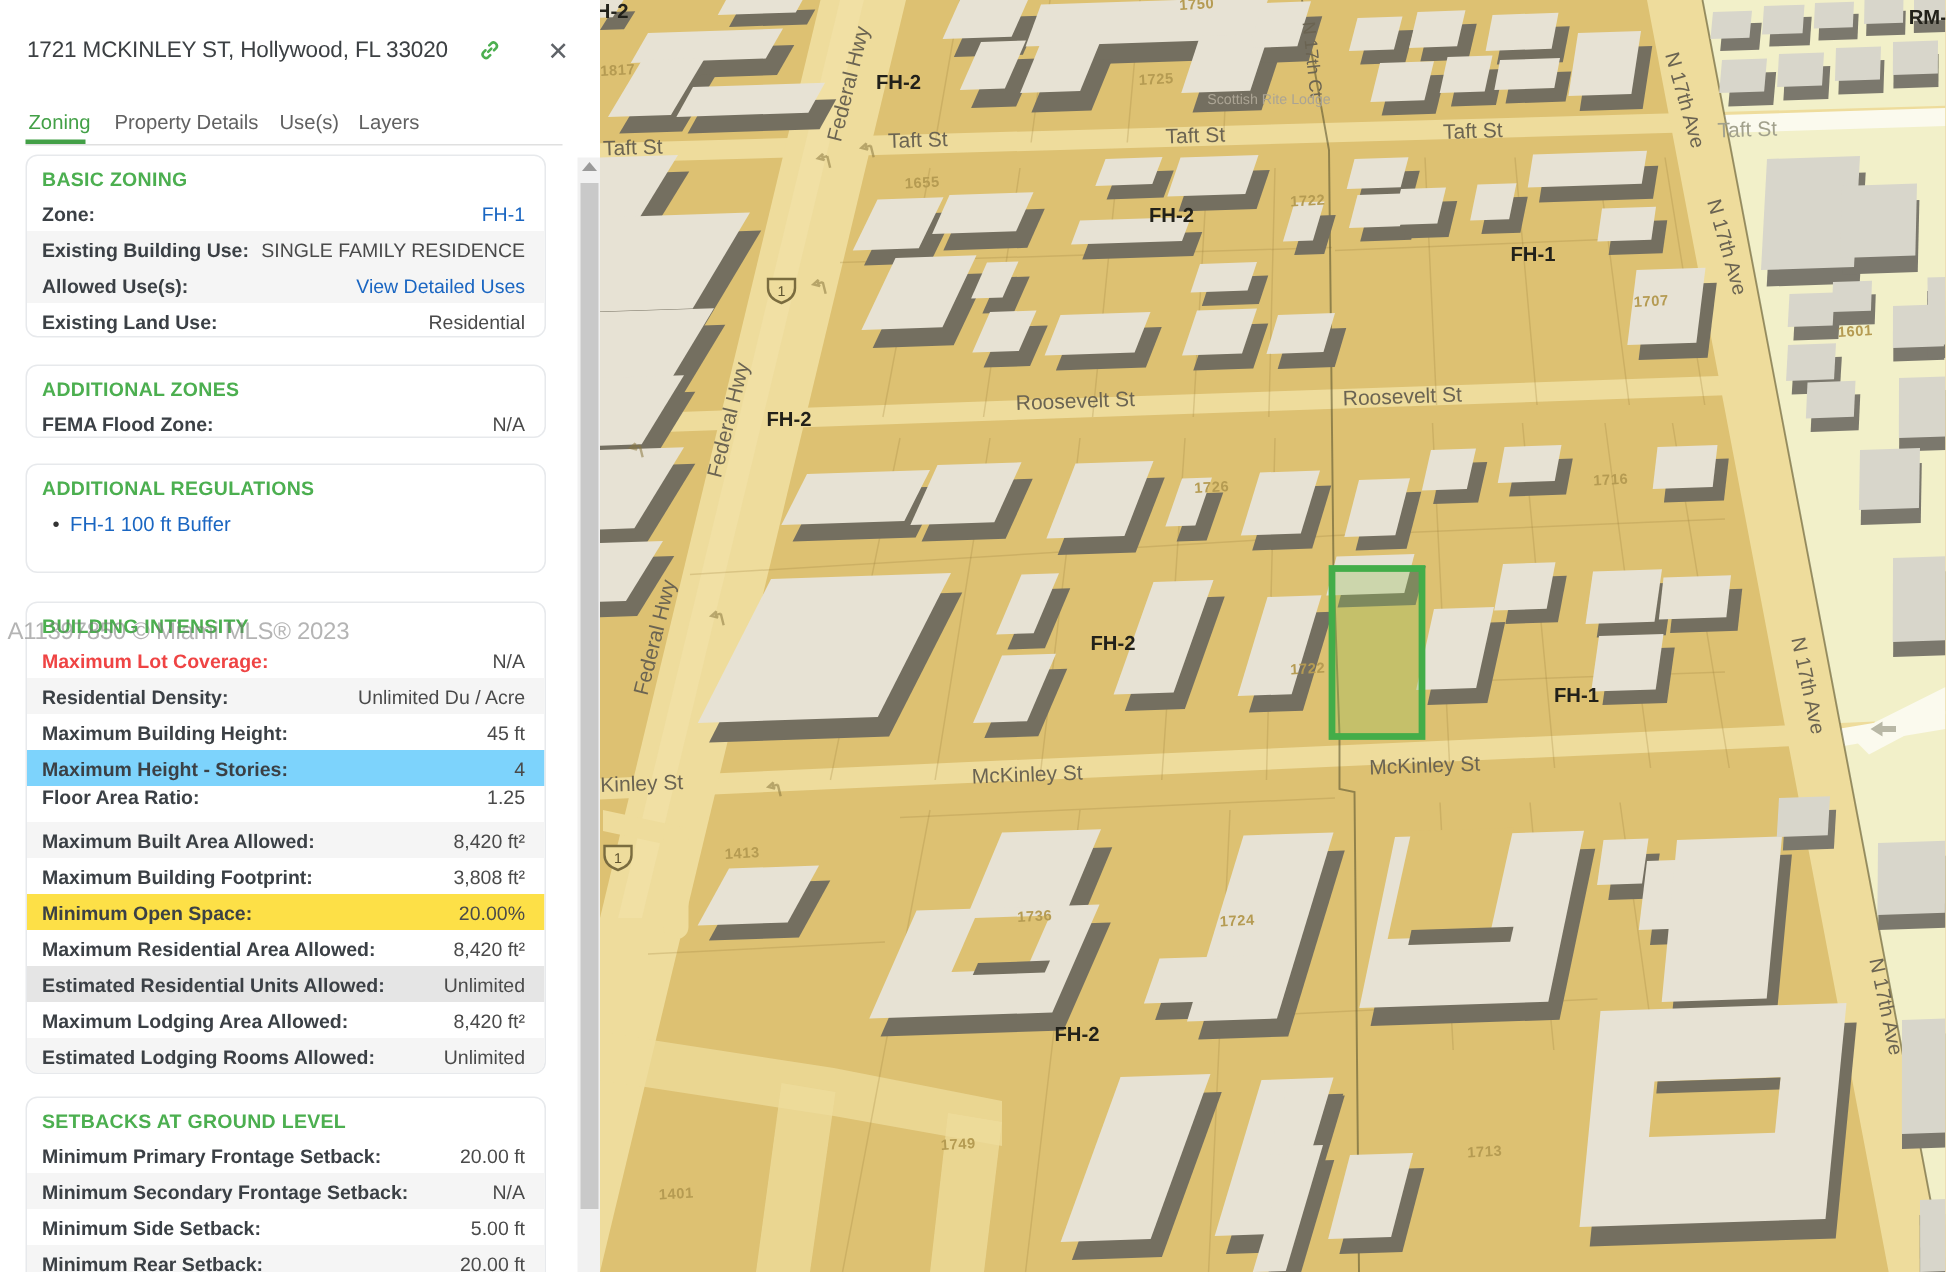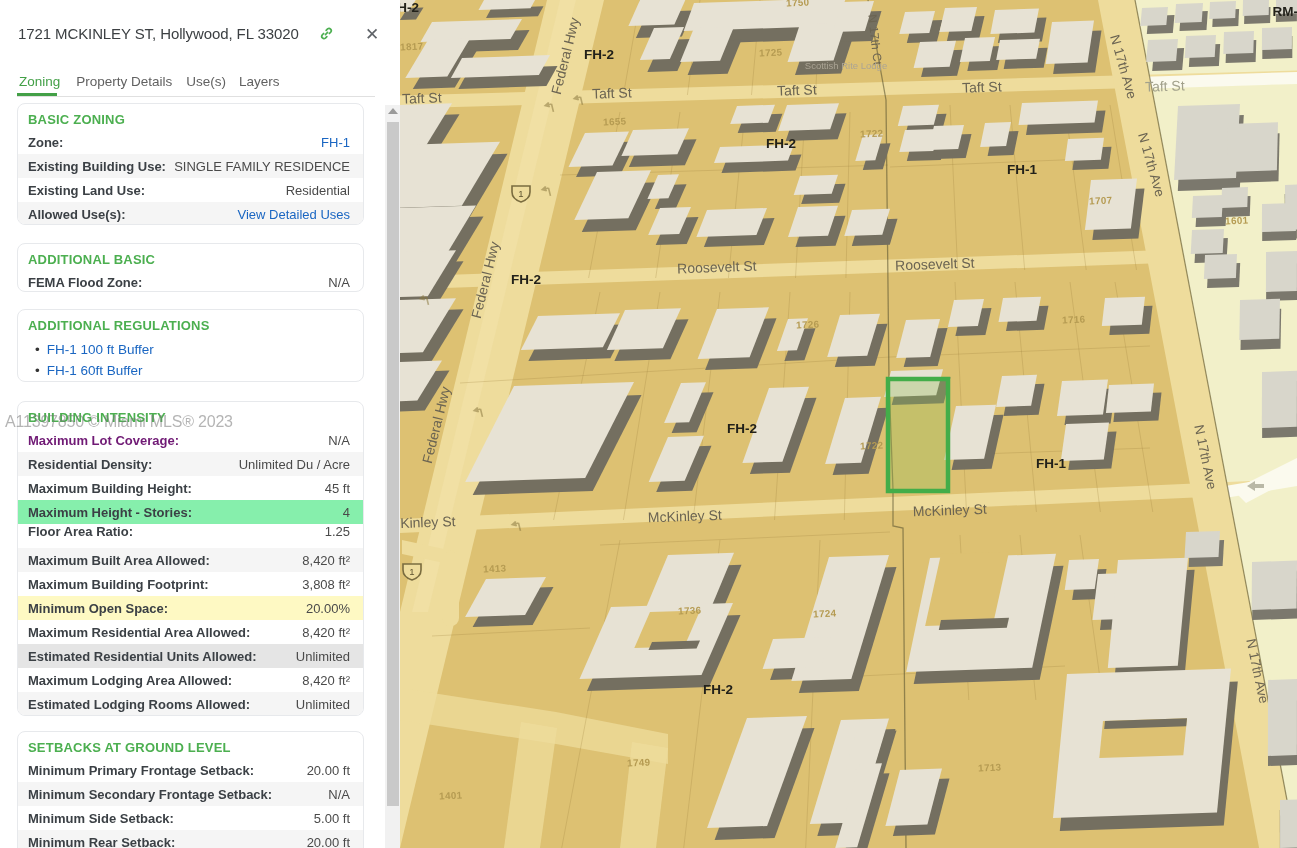--- a/index.html
+++ b/index.html
@@ -353,74 +353,73 @@
     <div style="position:absolute;left:17px;top:103px;width:347px;height:122px;border:1px solid #e7e9ec;border-radius:8px;background:#fff;overflow:hidden;font-size:13px;">
       <div style="color:#4caf50;font-weight:bold;font-size:13px;padding:8px 10px 3px 10px;letter-spacing:.2px;">BASIC ZONING</div>
       <div style="display:flex;justify-content:space-between;align-items:center;height:24px;padding:0 13px 0 10px;">
         <span style="font-weight:bold;color:#3b4045;">Zone:</span>
         <span style="color:#1a66c2;">FH-1</span>
       </div>
       <div style="display:flex;justify-content:space-between;align-items:center;height:24px;background:#f5f5f5;padding:0 13px 0 10px;">
         <span style="font-weight:bold;color:#3b4045;">Existing Building Use:</span>
         <span style="color:#4a4a4a;">SINGLE FAMILY RESIDENCE</span>
       </div>
+      <div style="display:flex;justify-content:space-between;align-items:center;height:24px;background:#f5f5f5;padding:0 13px 0 10px;">
+        <span style="font-weight:bold;color:#3b4045;">Allowed Use(s):</span>
+        <span style="color:#1a66c2;">View Detailed Uses</span>
+      </div>
       <div style="display:flex;justify-content:space-between;align-items:center;height:24px;padding:0 13px 0 10px;">
         <span style="font-weight:bold;color:#3b4045;">Existing Land Use:</span>
         <span style="color:#4a4a4a;">Residential</span>
       </div>
-      <div style="display:flex;justify-content:space-between;align-items:center;height:24px;background:#f5f5f5;padding:0 13px 0 10px;">
-        <span style="font-weight:bold;color:#3b4045;">Allowed Use(s):</span>
-        <span style="color:#1a66c2;">View Detailed Uses</span>
-      </div>
     </div>
     <div style="position:absolute;left:17px;top:243px;width:347px;height:49px;border:1px solid #e7e9ec;border-radius:8px;background:#fff;overflow:hidden;font-size:13px;">
-      <div style="color:#4caf50;font-weight:bold;font-size:13px;padding:8px 10px 3px 10px;letter-spacing:.2px;">ADDITIONAL BASIC</div>
+      <div style="color:#4caf50;font-weight:bold;font-size:13px;padding:8px 10px 3px 10px;letter-spacing:.2px;">ADDITIONAL ZONES</div>
       <div style="display:flex;justify-content:space-between;align-items:center;height:24px;padding:0 13px 0 10px;">
         <span style="font-weight:bold;color:#3b4045;">FEMA Flood Zone:</span>
         <span style="color:#4a4a4a;">N/A</span>
       </div>
     </div>
     <div style="position:absolute;left:17px;top:309px;width:347px;height:73px;border:1px solid #e7e9ec;border-radius:8px;background:#fff;overflow:hidden;font-size:13px;">
       <div style="color:#4caf50;font-weight:bold;font-size:13px;padding:8px 10px 3px 10px;letter-spacing:.2px;">ADDITIONAL REGULATIONS</div>
       <div style="padding:6px 0 0 17px;color:#1a66c2;font-size:13.5px;">
         <div style="height:21px;"><span style="color:#333;margin-right:7px;">•</span>FH-1 100 ft Buffer</div>
-        <div style="height:21px;"><span style="color:#333;margin-right:7px;">•</span>FH-1 60ft Buffer</div>
       </div>
     </div>
     <div style="position:absolute;left:17px;top:401px;width:347px;height:315px;border:1px solid #e7e9ec;border-radius:8px;background:#fff;overflow:hidden;font-size:13px;">
       <div style="color:#4caf50;font-weight:bold;font-size:13px;padding:8px 10px 3px 10px;letter-spacing:.2px;">BUILDING INTENSITY</div>
       <div style="display:flex;justify-content:space-between;align-items:center;height:24px;padding:0 13px 0 10px;">
-        <span style="font-weight:bold;color:#701a75;">Maximum Lot Coverage:</span>
+        <span style="font-weight:bold;color:#ef4444;">Maximum Lot Coverage:</span>
         <span style="color:#4a4a4a;">N/A</span>
       </div>
       <div style="display:flex;justify-content:space-between;align-items:center;height:24px;background:#f5f5f5;padding:0 13px 0 10px;">
         <span style="font-weight:bold;color:#3b4045;">Residential Density:</span>
         <span style="color:#4a4a4a;">Unlimited Du / Acre</span>
       </div>
       <div style="display:flex;justify-content:space-between;align-items:center;height:24px;padding:0 13px 0 10px;">
         <span style="font-weight:bold;color:#3b4045;">Maximum Building Height:</span>
         <span style="color:#4a4a4a;">45 ft</span>
       </div>
-      <div style="display:flex;justify-content:space-between;align-items:center;height:24px;background:#86efac;padding:0 13px 0 10px;">
+      <div style="display:flex;justify-content:space-between;align-items:center;height:24px;background:#7dd3fc;padding:0 13px 0 10px;">
         <span style="font-weight:bold;color:#3b4045;">Maximum Height - Stories:</span>
         <span style="color:#4a4a4a;">4</span>
       </div>
       <div style="display:flex;justify-content:space-between;align-items:flex-start;height:24px;padding:0 13px 0 10px;">
         <span style="font-weight:bold;color:#3b4045;">Floor Area Ratio:</span>
         <span style="color:#4a4a4a;">1.25</span>
       </div>
       <div style="display:flex;justify-content:space-between;align-items:center;height:24px;background:#f5f5f5;padding:0 13px 0 10px;">
         <span style="font-weight:bold;color:#3b4045;">Maximum Built Area Allowed:</span>
         <span style="color:#4a4a4a;">8,420 ft²</span>
       </div>
       <div style="display:flex;justify-content:space-between;align-items:center;height:24px;padding:0 13px 0 10px;">
         <span style="font-weight:bold;color:#3b4045;">Maximum Building Footprint:</span>
         <span style="color:#4a4a4a;">3,808 ft²</span>
       </div>
-      <div style="display:flex;justify-content:space-between;align-items:center;height:24px;background:#fef9c3;padding:0 13px 0 10px;">
+      <div style="display:flex;justify-content:space-between;align-items:center;height:24px;background:#fde047;padding:0 13px 0 10px;">
         <span style="font-weight:bold;color:#3b4045;">Minimum Open Space:</span>
         <span style="color:#4a4a4a;">20.00%</span>
       </div>
       <div style="display:flex;justify-content:space-between;align-items:center;height:24px;padding:0 13px 0 10px;">
         <span style="font-weight:bold;color:#3b4045;">Maximum Residential Area Allowed:</span>
         <span style="color:#4a4a4a;">8,420 ft²</span>
       </div>
       <div style="display:flex;justify-content:space-between;align-items:center;height:24px;background:#e5e5e5;padding:0 13px 0 10px;">
         <span style="font-weight:bold;color:#3b4045;">Estimated Residential Units Allowed:</span>
         <span style="color:#4a4a4a;">Unlimited</span>

